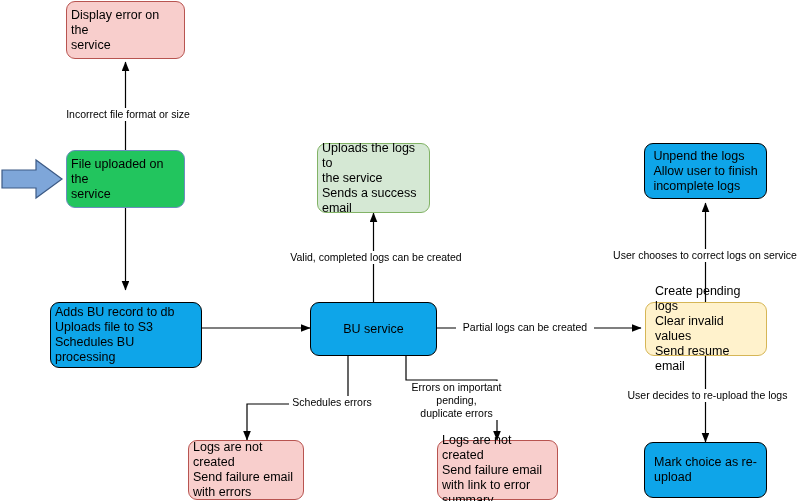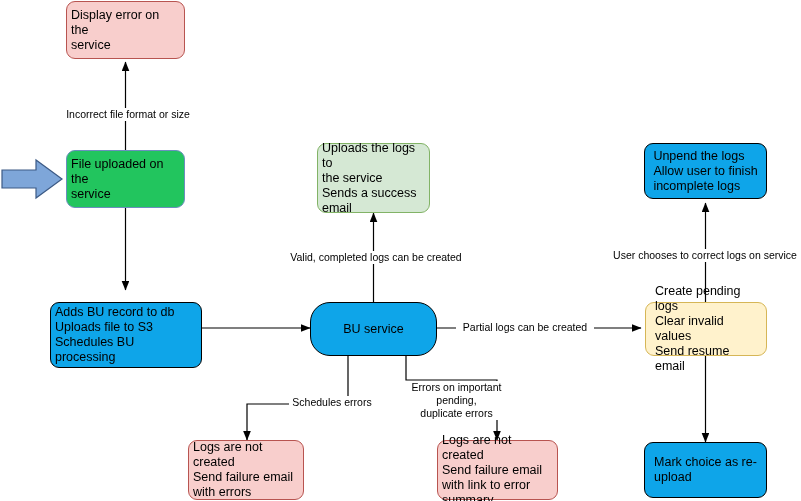--- a/index.html
+++ b/index.html
@@ -106,21 +106,21 @@
 
   <div class="node white" style="left:50px; top:290px; width:152px; height:66px;margin-top:12px;">Adds BU record to db
 Uploads file to S3
 Schedules BU processing</div>
 
   <div class="node green" style="left:317px; top:143px; width:113px; height:70px;">Uploads the logs to
 the service
 Sends a success
 email</div>
 
-  <div class="node white" style="left:310px; top:302px; width:127px; height:54px;border-radius:20px;">BU service</div>
+  <div class="node white" style="left:310px; top:302px; width:127px; height:54px;">BU service</div>
 
   <div class="node pink" style="left:188px; top:440px; width:116px; height:60px;">Logs are not created
 Send failure email
 with errors</div>
 
   <div class="node pink" style="left:437px; top:440px; width:121px; height:60px;">Logs are not created
 Send failure email
 with link to error
 summary</div>
 
@@ -142,14 +142,15 @@
 
   <div class="edge-label" style="left:283px; top:251px; width:182px;">Valid, completed logs can be created</div>
 
   <div class="edge-label" style="left:289px; top:396px; width:82px;">Schedules errors</div>
 
   <div class="edge-label" style="left:391px; top:381px; width:127px;">Errors on important pending,
 duplicate errors</div>
 
   <div class="edge-label" style="left:605px; top:249px; width:196px;">User chooses to correct logs on service</div>
 
+  <div class="edge-label" style="left:618px; top:389px; width:175px;">User decides to re-upload the logs</div>
 
 </div>
 
 </body></html>

